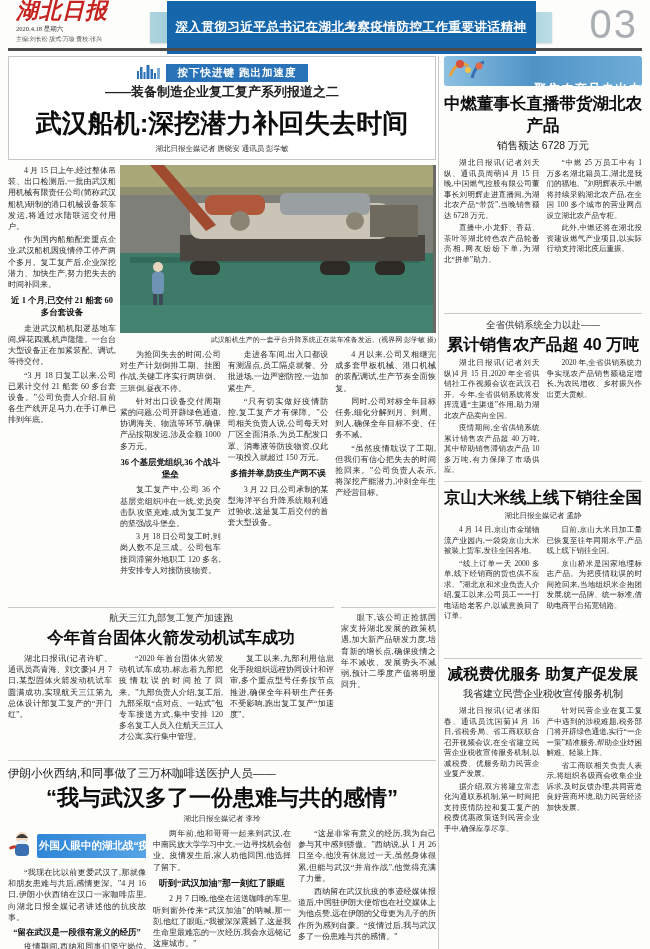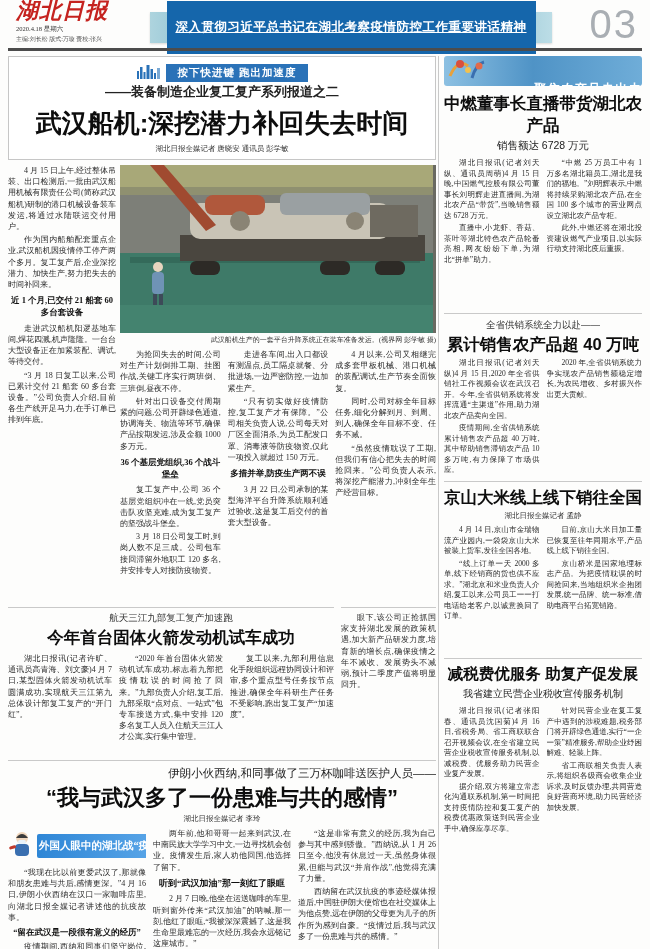--- a/index.html
+++ b/index.html
@@ -45,21 +45,21 @@
   #a1-lowcols{display:flex;gap:7px;flex:1;overflow:hidden;}
   
   #rocket-row{display:flex;gap:7px;margin-top:4px;height:148px;overflow:hidden;}
   #rocket-box{width:326px;flex:none;border-top:1px solid #c9c9c9;padding-top:4px;}
   #rocket-kicker{font-size:9.5px;text-align:center;color:#333;}
   #rocket-headline{font-size:16.5px;font-weight:900;text-align:center;margin:2px 0 4px;color:#0d0d0d;}
   #rocket-cols{display:flex;gap:7px;height:104px;overflow:hidden;}
   #a1-col4b{flex:1;border-top:1px solid #c9c9c9;padding-top:4px;overflow:hidden;}
   
   #iran{margin-top:5px;border-top:1px solid #c9c9c9;padding-top:5px;}
-  #iran-kicker{font-size:11.5px;text-align:right;color:#222;}
+  #iran-kicker{font-size:11.5px;text-align:left;color:#222;}
   #iran-headline{font-size:22px;font-weight:900;text-align:center;margin:2px 0 1px;color:#0d0d0d;}
   #iran-byline{font-size:7.5px;text-align:center;color:#333;margin-bottom:4px;}
   #iran-cols{display:flex;gap:7px;height:158px;overflow:hidden;}
   #series-banner{display:flex;align-items:center;gap:3px;margin:2px 0 5px;}
   #series-banner-box{flex:1;background:linear-gradient(90deg,#2e86d6,#5aa6e8);color:#fff;
     font-weight:bold;font-size:10.5px;text-align:center;padding:5px 2px;border-radius:2px;white-space:nowrap;}
   .inline-subhead{font-size:9px;font-weight:bold;text-align:center;margin:4px 0;text-indent:0;color:#111;}
   .bold-quote{font-size:8.5px;font-weight:bold;margin-top:4px;text-indent:0;text-align:center;color:#111;}
   
   #v-divider{position:absolute;left:438px;top:56px;width:1px;height:893px;background:#c9c9c9;}

